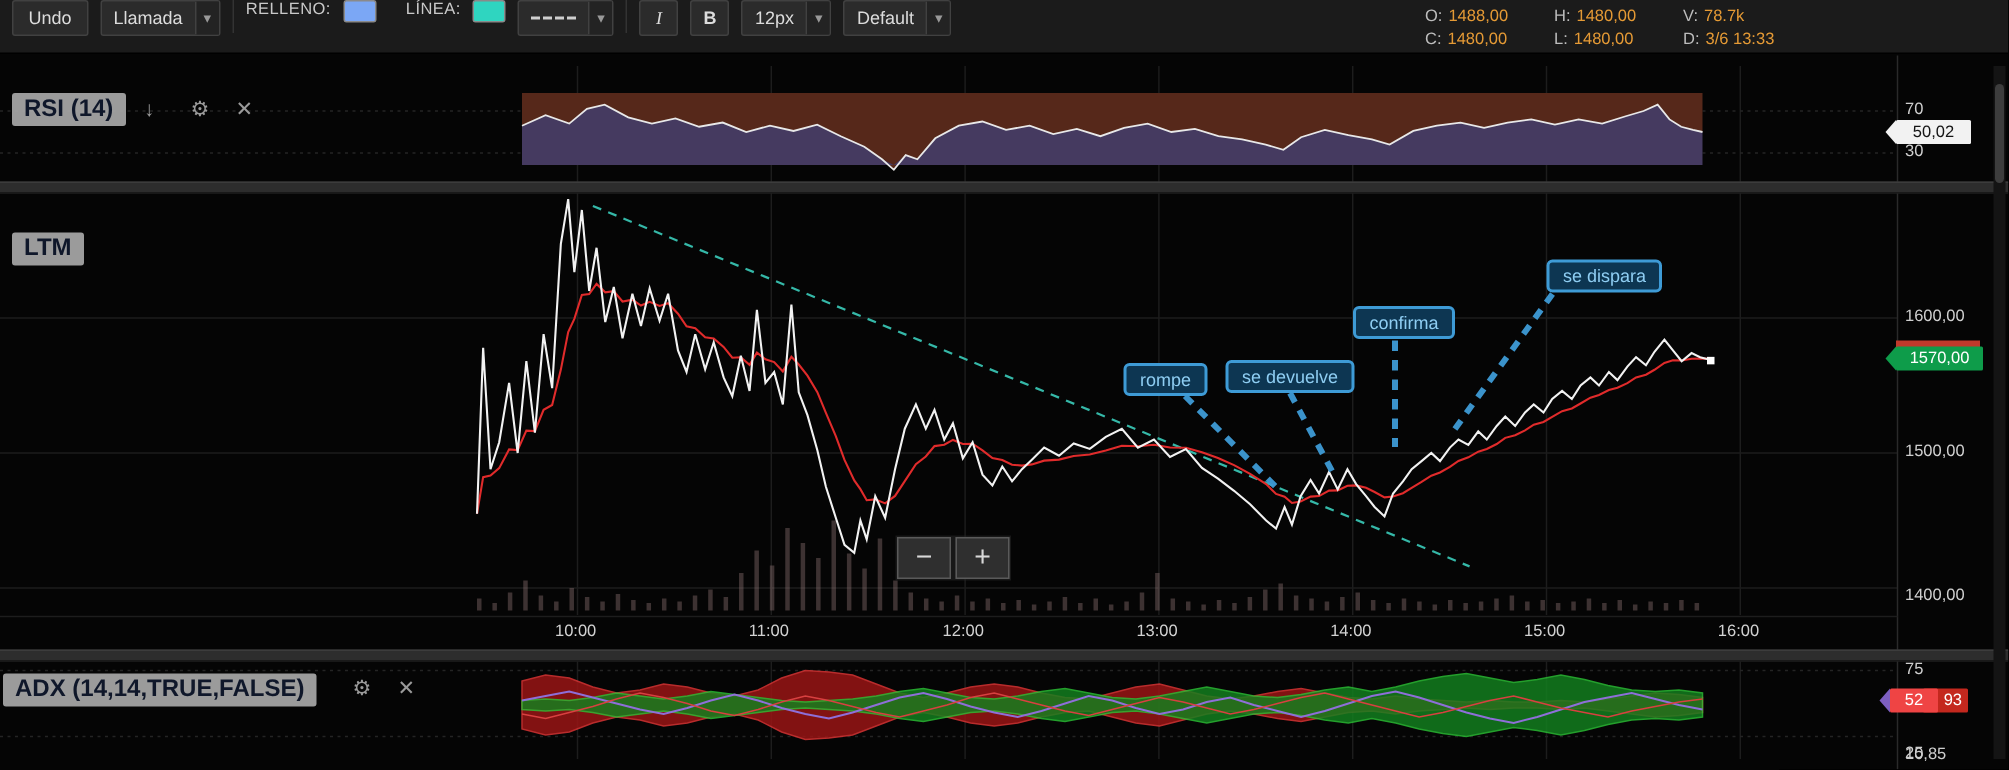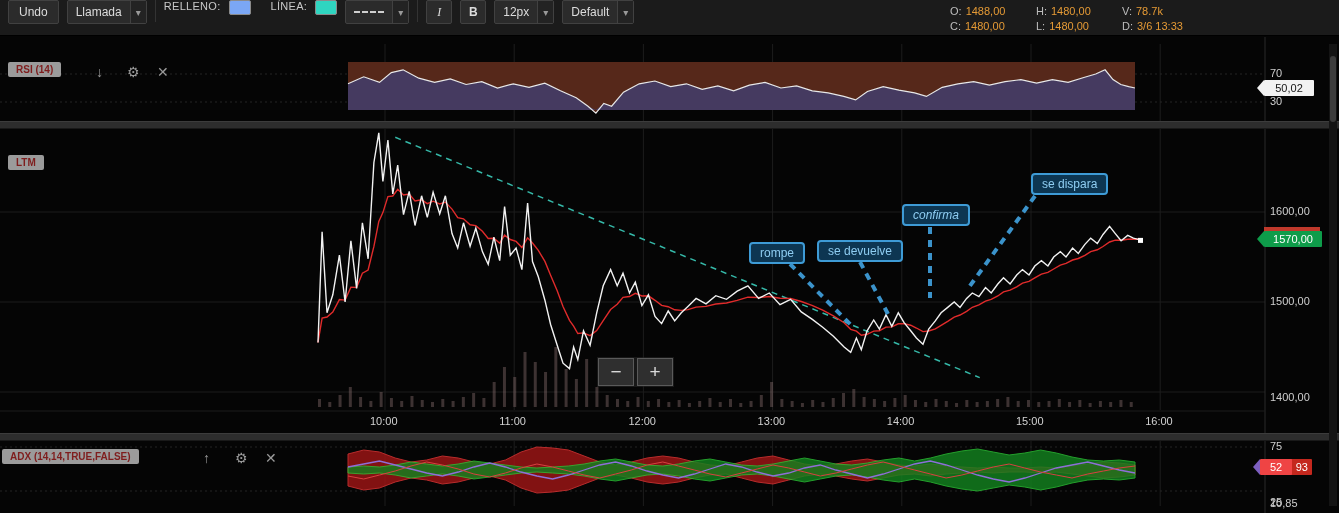--- a/index.html
+++ b/index.html
@@ -32,22 +32,22 @@
   .quote .val { color:#e59a35; }
 
   
   #chart-svg { position:absolute; left:0; top:0; z-index:1; }
 
   
   .splitter { position:absolute; left:0; width:1339px; height:8px; background:#2d2d2d;
               border-top:1px solid #3c3c3c; border-bottom:1px solid #191919; z-index:2; }
 
   
-  .panel-label { position:absolute; background:rgba(168,168,168,.92); color:#7f1d1d;
-                 font-size:10px; font-weight:600; padding:2px 8px; border-radius:2px; z-index:4; }
+  .panel-label { position:absolute; background:rgba(168,168,168,.92); color:#0f172a;
+                 font-size:16px; font-weight:600; padding:2px 8px; border-radius:2px; z-index:4; }
   .panel-icon { position:absolute; color:#9a9a9a; font-size:14px; line-height:16px;
                 z-index:4; cursor:pointer; }
 
   
   .axis-label { position:absolute; color:#cfcfcf; font-size:11px; z-index:3; }
   .badge { position:absolute; height:16px; display:flex; align-items:center; justify-content:center;
            font-size:11px; border-radius:1px; z-index:4; }
   .badge .tip { position:absolute; left:-7px; top:0; width:0; height:0;
                 border-top:8px solid transparent; border-bottom:8px solid transparent; }
   .badge-rsi { left:1264px; top:80px; width:50px; background:#f2f2f2; color:#141414; }
@@ -292,21 +292,21 @@
       <span>93</span>
     </div>
   <div class="badge badge-adx">
       <span class="tip"></span>
       <span>52</span>
     </div>
   <div class="axis-label" style="left:1270px; top:497px">10,85</div>
 
   <div class="callout" id="callout-0" style="left: 749px; top: 242px;">rompe</div>
   <div class="callout" id="callout-1" style="left: 817px; top: 240px;">se devuelve</div>
-  <div class="callout" id="callout-2" style="left: 902px; top: 204px; font-style: italic;">confirma</div>
+  <div class="callout" id="callout-2" style="left: 902px; top: 204px;">confirma</div>
   <div class="callout" id="callout-3" style="left: 1031px; top: 173px;">se dispara</div>
 
   <div class="zoomer">
     <div class="zoom-btn">−</div>
     <div class="zoom-btn">+</div>
   </div>
 
   <div class="scroll-track">
     <div class="scroll-thumb"></div>
   </div>

